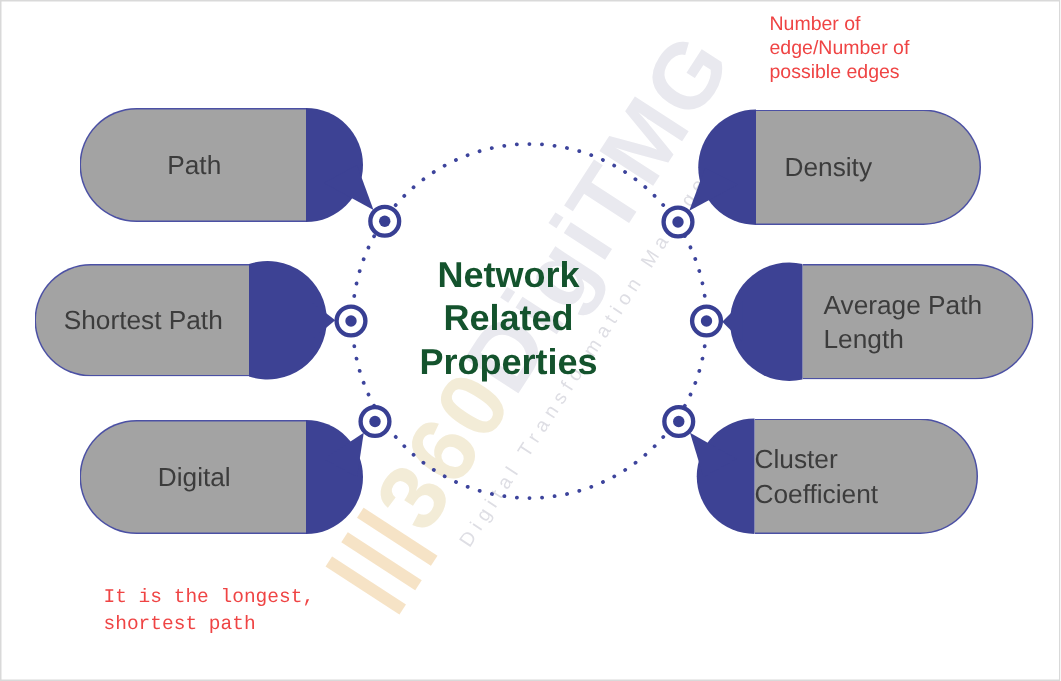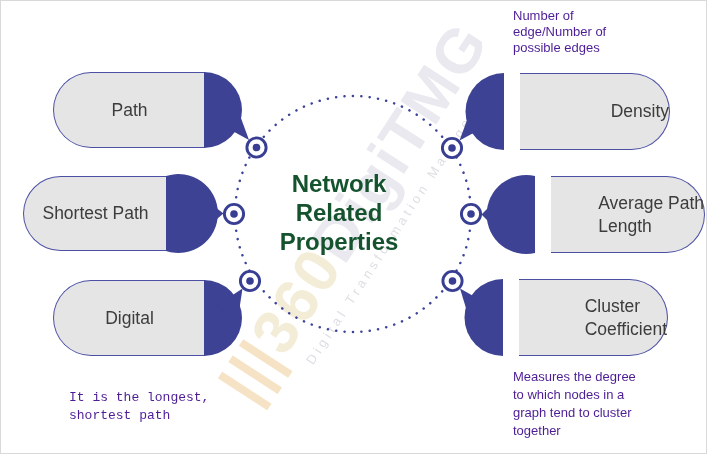--- a/index.html
+++ b/index.html
@@ -14,40 +14,40 @@
     transform:translate(-50%,-50%) rotate(-57deg);
     text-align:center;pointer-events:none;white-space:nowrap;
   }
   .wm-big{font-size:62px;font-weight:700;letter-spacing:2px;line-height:1;}
   .wm-bars{color:#f6e3c6;}
   .wm-360{color:#f3ecd7;}
   .wm-rest{color:#e9e9ef;}
   .wm-sub{font-size:13px;letter-spacing:4px;color:#dedee4;margin-top:6px;transform:translateX(18px);}
   
   .box{
-    position:absolute;z-index:1;box-sizing:border-box;background:#e5e5e5;
+    position:absolute;z-index:1;box-sizing:border-box;background:#a3a3a3;
     border:1.5px solid #4b50a4;display:flex;align-items:center;
   }
   .box.left{border-radius:40px 0 0 40px;border-right:none;justify-content:center;}
-  .box.right{border-radius:0 40px 40px 0;border-left:none;justify-content:flex-end;margin-left:16px;}
+  .box.right{border-radius:0 40px 40px 0;border-left:none;justify-content:flex-start;}
   .box .label{
     font-size:17.5px;color:#3c3c3c;line-height:1.28;white-space:pre-line;
   }
   
   .shapes{position:absolute;left:0;top:0;z-index:2;pointer-events:none;}
   
   .title{
     position:absolute;left:238px;top:168px;width:200px;z-index:3;
     text-align:center;font-size:24px;font-weight:700;line-height:29px;
     color:#14532d;white-space:pre-line;
   }
   
   .note{
     position:absolute;z-index:3;font-size:13px;line-height:17px;
-    color:#4c1d95;white-space:pre-line;
+    color:#ef4444;white-space:pre-line;
   }
 </style>
 </head>
 <body>
 
 <div class="canvas">
 
   <div class="watermark">
     <div class="wm-big"><span class="wm-bars">|||</span><span class="wm-360">360</span><span class="wm-rest">DigiTMG</span></div>
     <div class="wm-sub">Digital Transformation Management</div>
@@ -135,18 +135,14 @@
 
   <div class="title">Network
 Related
 Properties</div>
 
   <div class="note" style="left:512px;top:7px;width:140px;line-height:16px;">Number of
 edge/Number of
 possible edges</div>
   <div class="note" style="left:68px;top:388px;width:160px;line-height:18px;font-family:Liberation Mono, monospace;">It is the longest,
 shortest path</div>
-  <div class="note" style="left:512px;top:367px;width:170px;line-height:18px;">Measures the degree
-to which nodes in a
-graph tend to cluster
-together</div>
 
 </div>
 
 </body></html>

